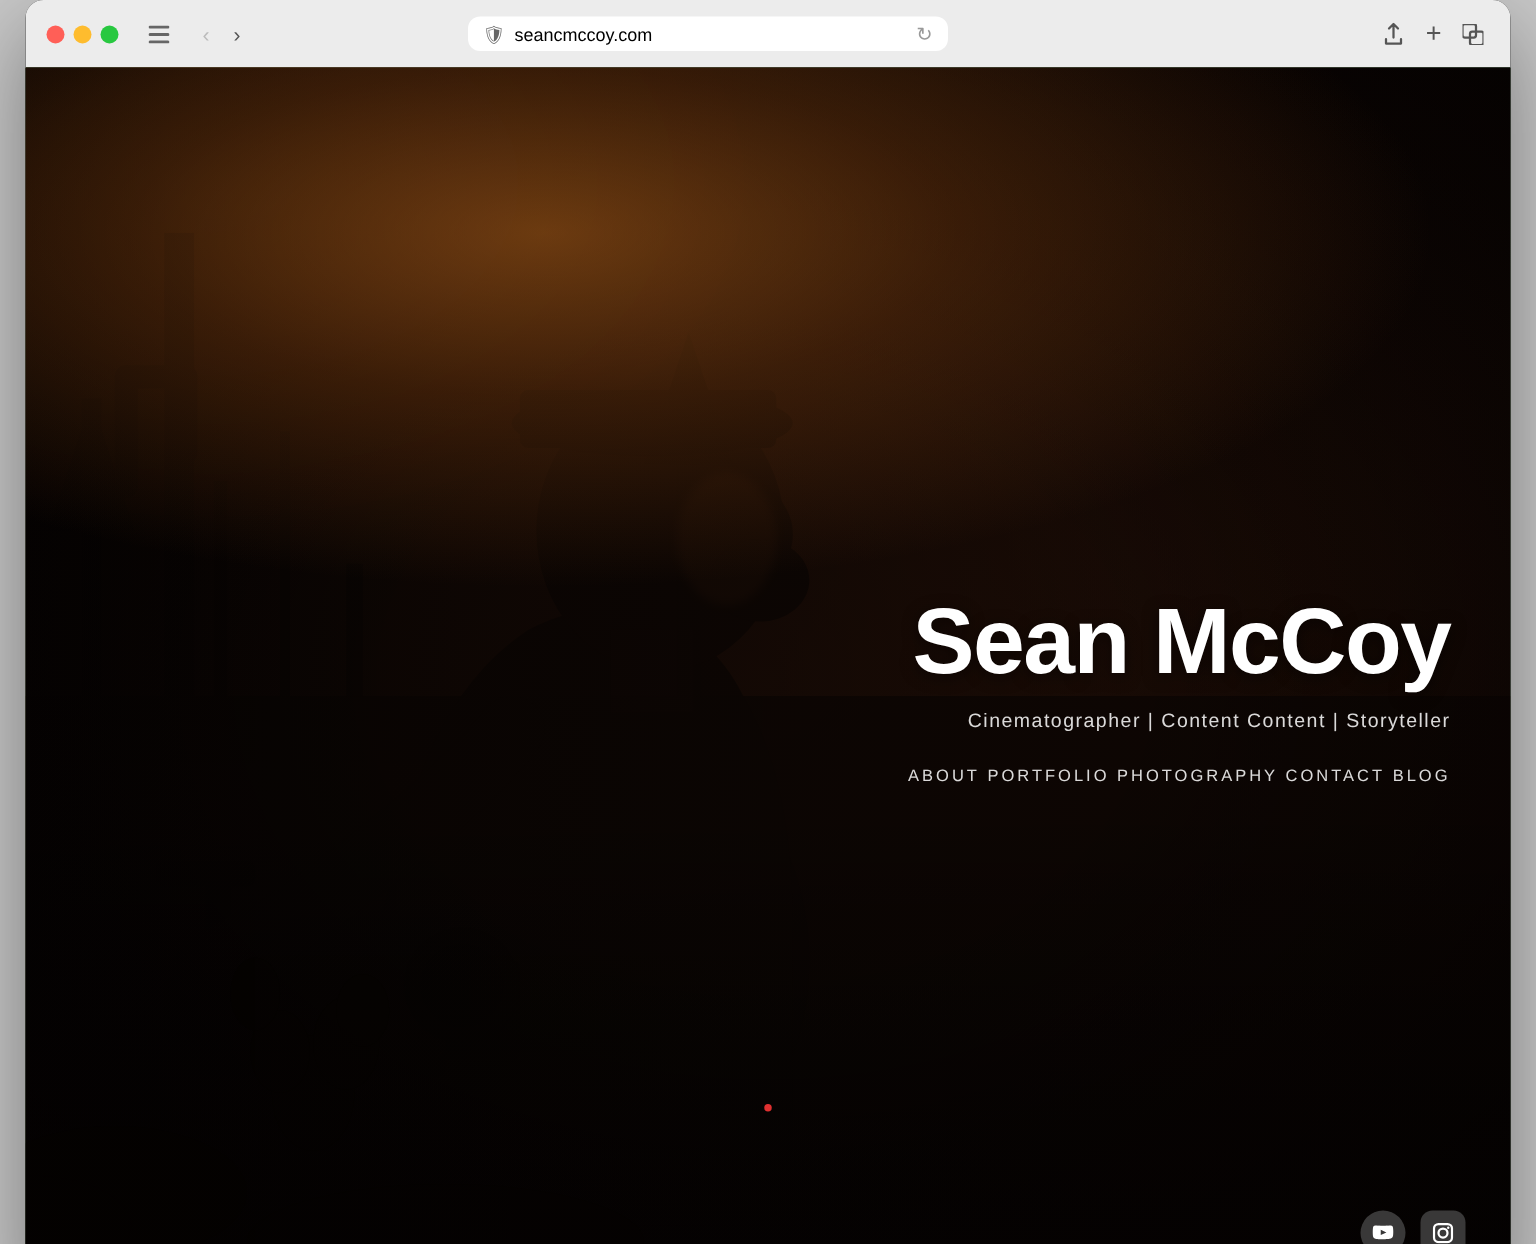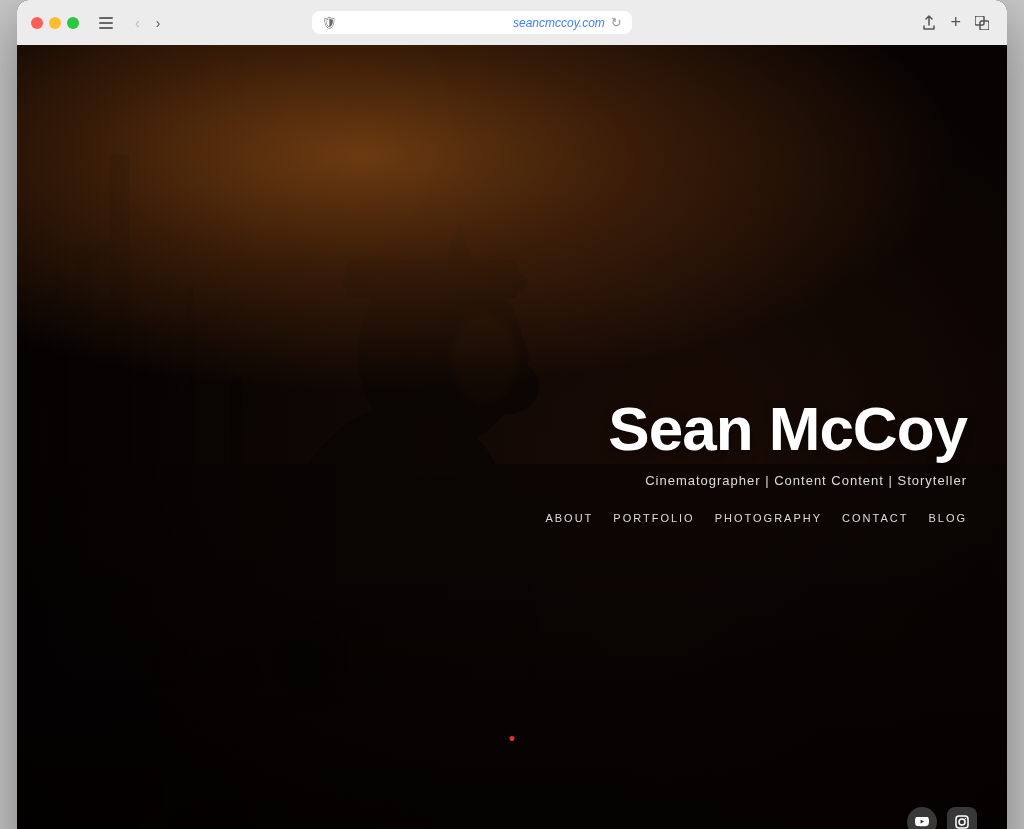--- a/index.html
+++ b/index.html
@@ -83,25 +83,24 @@
       border-radius: 8px;
       padding: 4px 10px;
       gap: 6px;
       font-size: 12px;
       color: #333;
       max-width: 320px;
       margin: 0 auto;
     }
 
     .address-bar .url {
-      color: #3b82f6;
+      color: #000000;
       font-size: 12px;
       flex: 1;
-      text-align: right;
-      font-style: italic;
+      text-align: left;
     }
 
     .toolbar-right {
       display: flex;
       align-items: center;
       gap: 6px;
       margin-left: auto;
     }
 
     .hero-section {
@@ -153,21 +152,21 @@
     .hero-tagline {
       font-size: 13px;
       letter-spacing: 1px;
       color: rgba(255,255,255,0.85);
       margin-top: 10px;
       font-weight: 300;
     }
 
     .hero-nav {
       display: flex;
-      gap: 20px;
+      gap: 5px;
       justify-content: space-between;
       margin-top: 24px;
     }
 
     .hero-nav a {
       color: rgba(255,255,255,0.85);
       text-decoration: none;
       font-size: 11px;
       letter-spacing: 2px;
       font-weight: 500;

